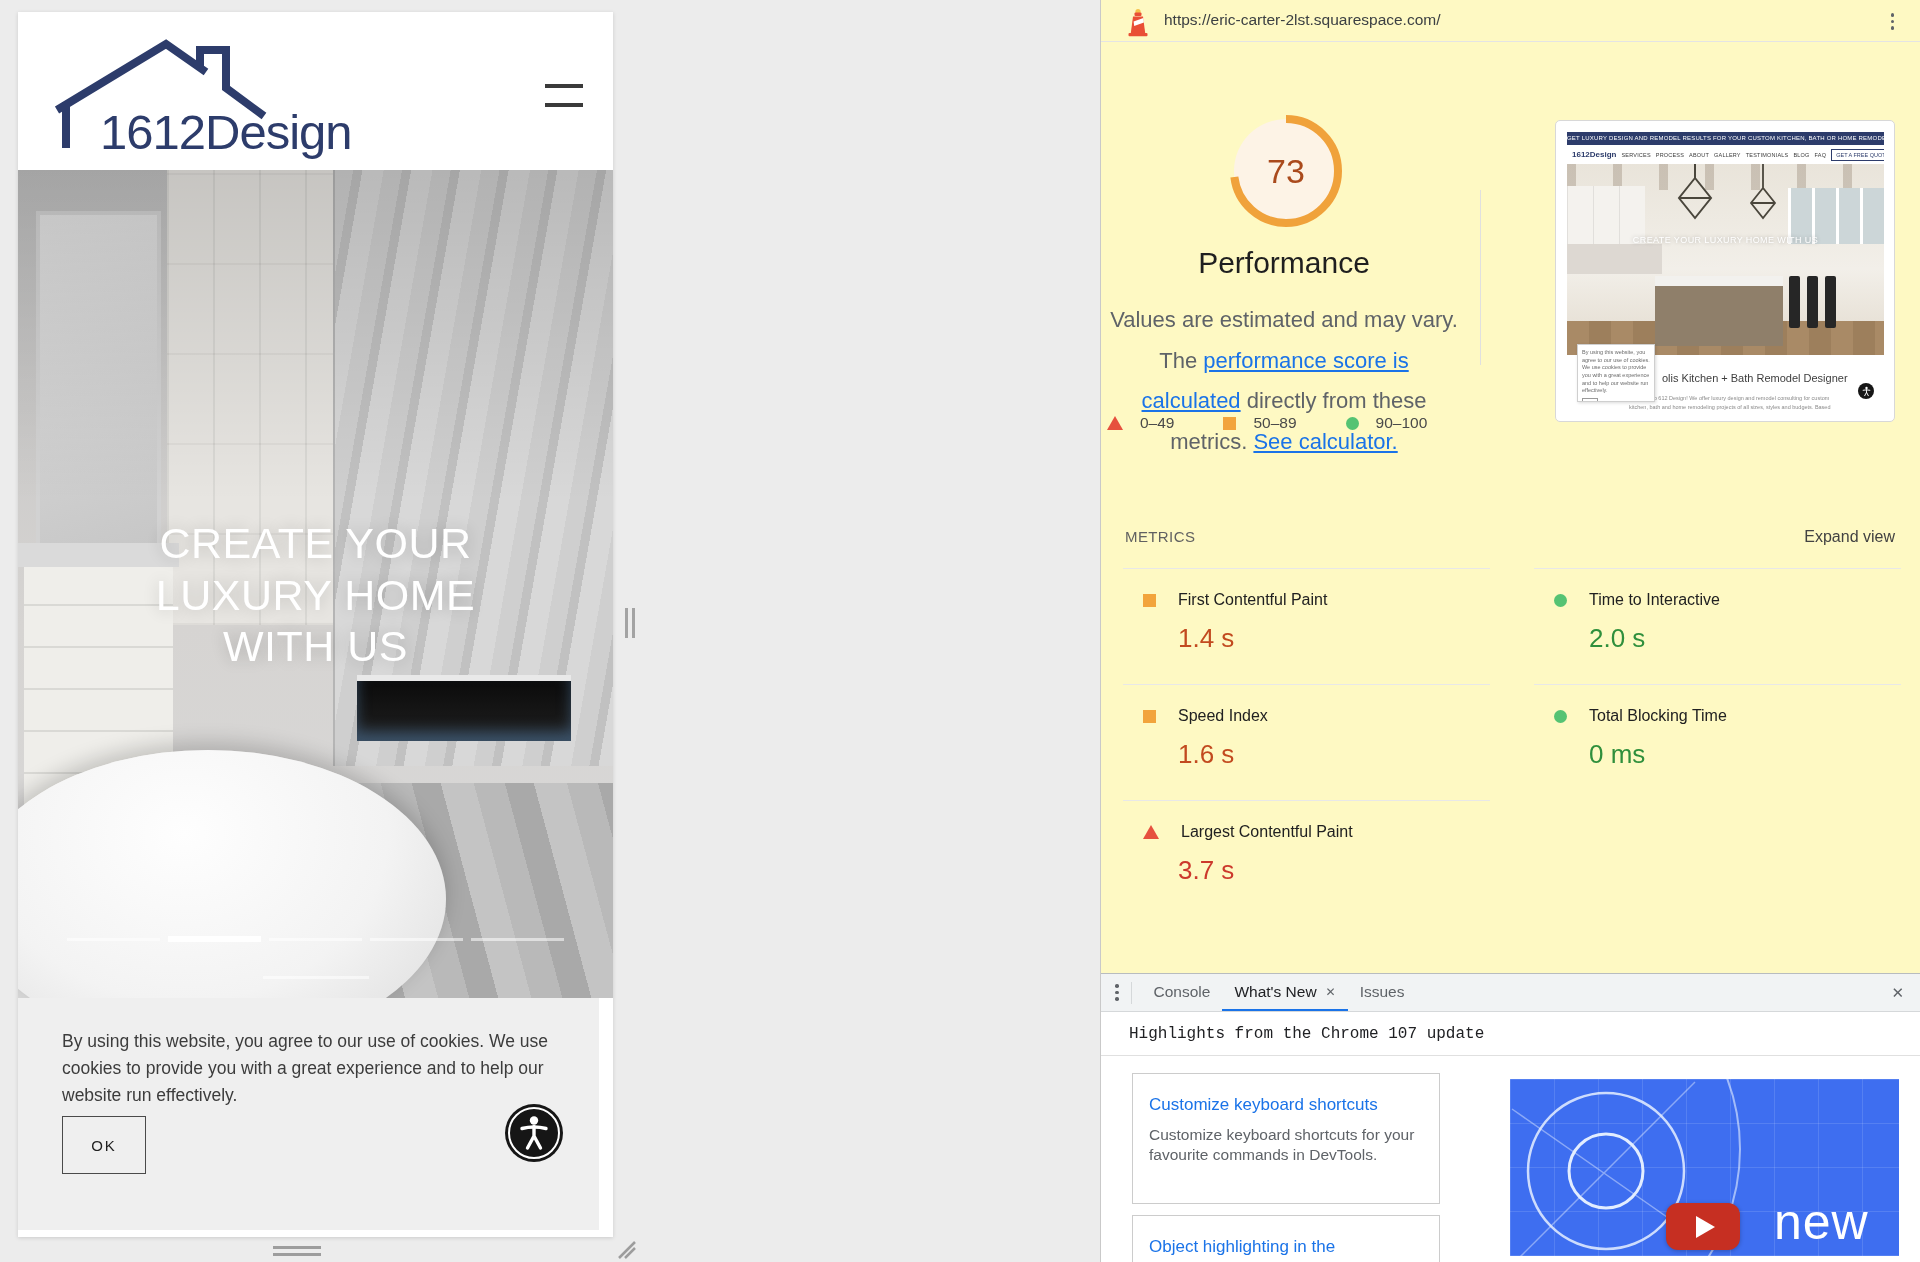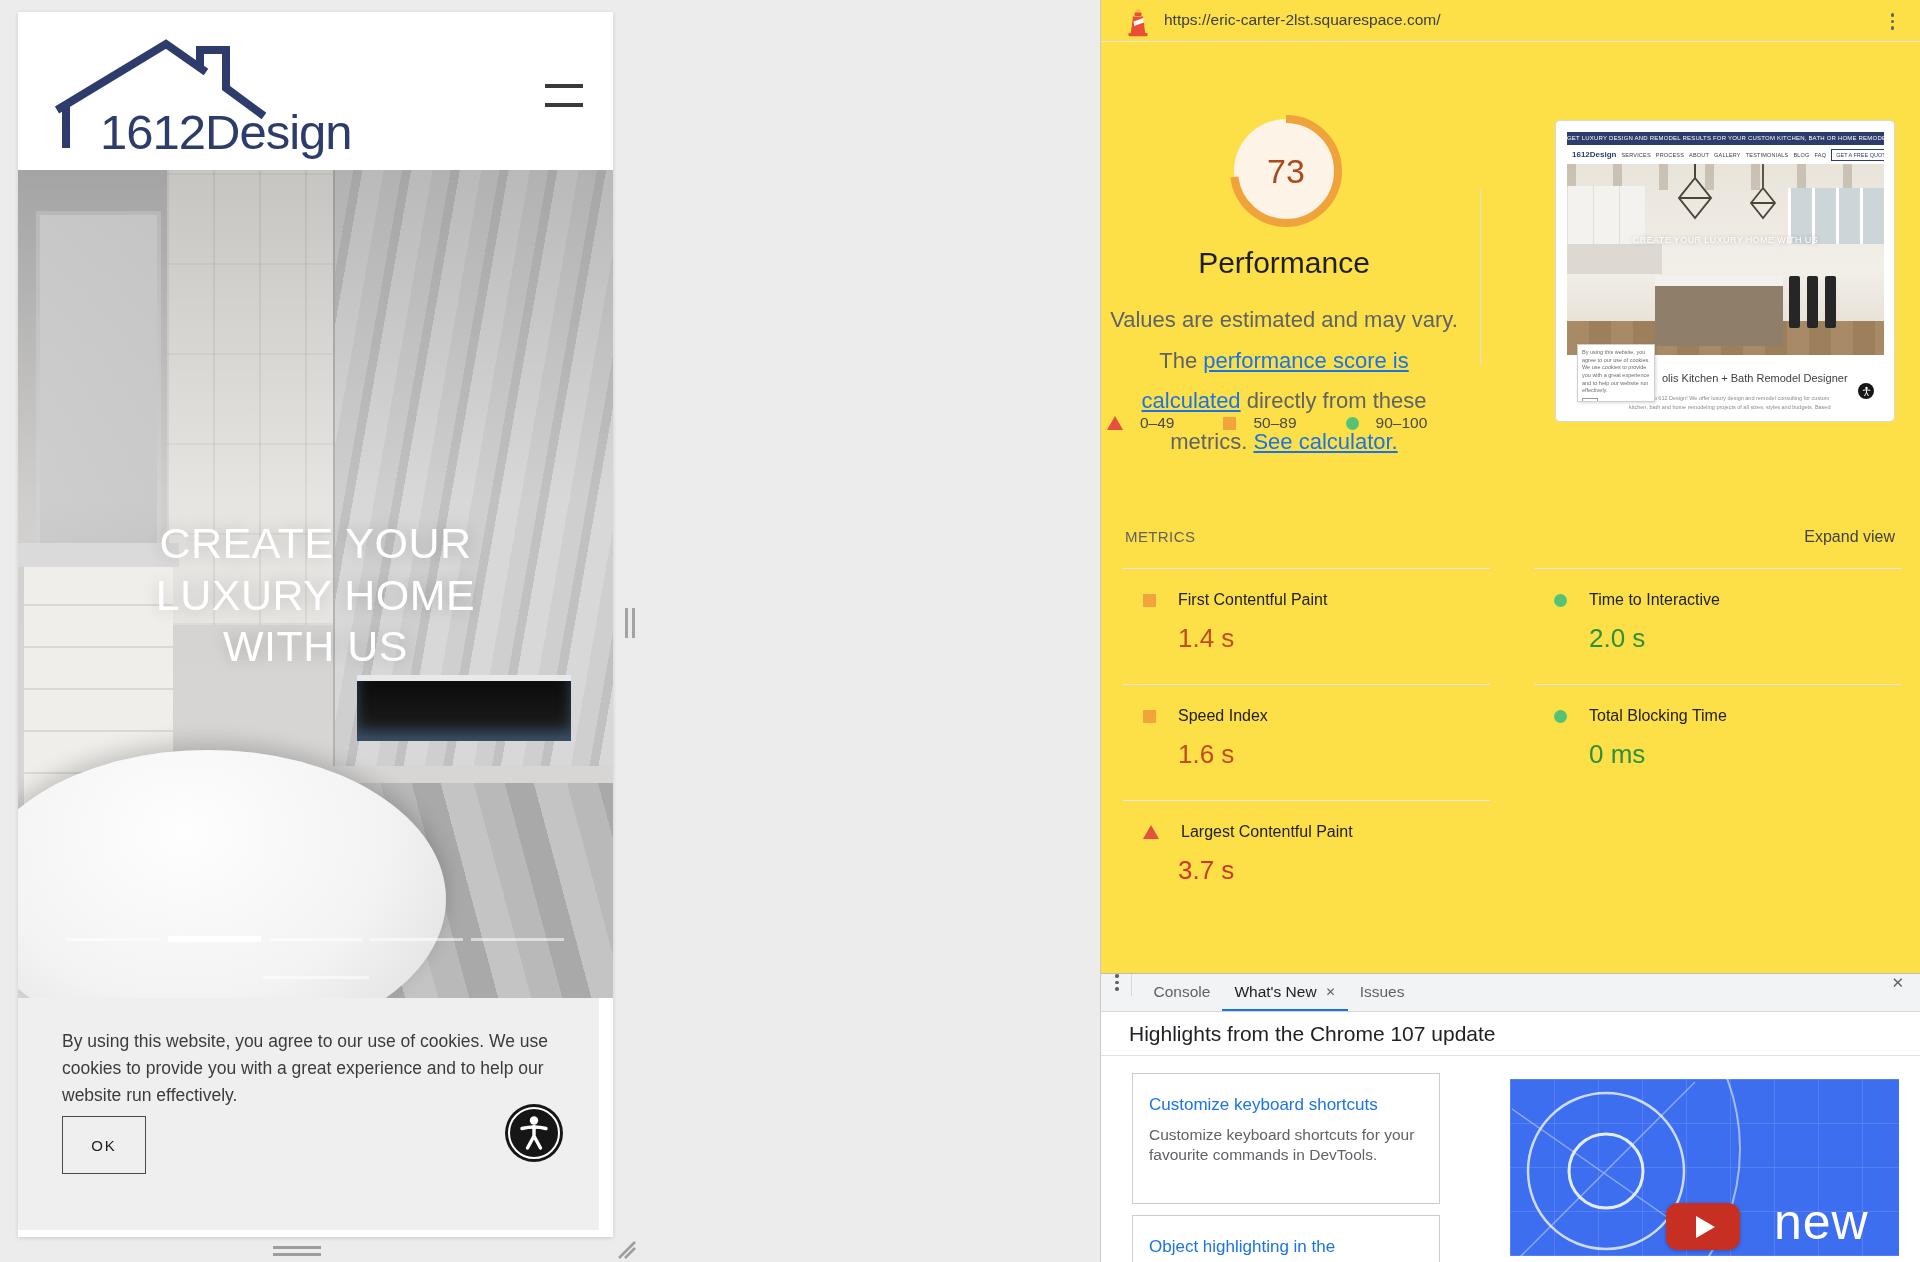--- a/index.html
+++ b/index.html
@@ -60,21 +60,21 @@
   .access svg { position:absolute; left:13px; top:11px; }
 
   
   .handle-v { position:absolute; left:625px; top:608px; display:flex; gap:4px; }
   .handle-v i { display:block; width:3px; height:30px; background:#a3a3a3; }
   .handle-h { position:absolute; left:273px; top:1246px; }
   .handle-h i { display:block; width:48px; height:3px; background:#9d9d9d; margin-bottom:4px; }
   .handle-c { position:absolute; left:615px; top:1238px; }
 
   
-  .devtools { position:absolute; left:1100px; top:0; width:820px; height:1262px; background:#fde047; border-left:1px solid #c9c9c9; }
+  .devtools { position:absolute; left:1100px; top:0; width:820px; height:1262px; background:#fef9c3; border-left:1px solid #c9c9c9; }
   .urlbar { position:absolute; left:0; top:0; width:100%; height:42px; border-bottom:1px solid #e4e4e4; }
   .lh-icon { position:absolute; left:24px; top:7px; }
   .url-text { position:absolute; left:63px; top:11px; font-size:15.5px; color:#3c4043; }
   .kebab { display:flex; flex-direction:column; gap:3px; background:none; border:none; cursor:pointer; }
   .kebab i { width:3.5px; height:3.5px; border-radius:50%; background:#5f6368; }
   .urlbar .kebab { position:absolute; right:26px; top:13px; }
 
   
   .gauge { position:absolute; left:127px; top:113px; width:116px; height:116px; }
   .gauge-score { position:absolute; inset:0; display:flex; align-items:center; justify-content:center;
@@ -153,29 +153,29 @@
 
   .trace-buttons { position:absolute; left:22px; top:945px; display:flex; gap:22px; }
   .trace-btn { display:flex; align-items:center; justify-content:center; gap:10px; height:46px; padding:0 20px;
                background:#fff; border:1px solid #cfcfcf; border-radius:4px; font-family:inherit;
                font-size:15.5px; color:#1a73e8; cursor:pointer; }
   .treemap-glyph { display:inline-block; width:19px; height:13px; border:2px solid #3c4043; }
 
   
   .drawer { position:absolute; left:0; top:973px; width:100%; height:289px; background:#fff; border-top:1px solid #b8bcbf; }
   .tabbar { position:absolute; left:0; top:0; width:100%; height:38px; background:#f1f3f4;
-            border-bottom:1px solid #d5d8da; display:flex; align-items:flex-start; padding-left:14px; }
+            border-bottom:1px solid #d5d8da; display:flex; align-items:center; padding-left:14px; }
   .tabbar .sep { width:1px; height:22px; background:#d5d8da; margin:0 10px 0 12px; }
   .tab { height:100%; display:flex; align-items:center; padding:0 12px; font-size:15.5px; color:#5f6368;
          border-bottom:2px solid transparent; cursor:pointer; }
   .tab.active { color:#202124; border-bottom-color:#1a73e8; }
   .tab .x { margin-left:9px; font-size:12px; color:#5f6368; cursor:pointer; }
   .drawer-close { margin-left:auto; margin-right:16px; background:none; border:none; font-size:15px; color:#5f6368; cursor:pointer; }
   .highlights { position:absolute; left:0; top:38px; width:100%; height:44px; border-bottom:1px solid #e0e0e0;
-                display:flex; align-items:center; padding-left:28px; font-size:21px; color:#202124; background:#fff; }
+                display:flex; align-items:center; padding-left:28px; font-size:16px; color:#202124; background:#fff;font-family:Liberation Mono, monospace; }
   .wn-card { position:absolute; width:308px; background:#fff; border:1px solid #ccc; padding:12px 16px; }
   .wn-card .title { font-size:17px; line-height:2.2; color:#1a73e8; cursor:pointer; display:block; width:230px; }
   .wn-card .body  { font-size:15.5px; line-height:1.28; color:#5f6368; margin-top:2px; }
   .card-1 { left:31px; top:99px; height:131px; }
   .card-2 { left:31px; top:241px; height:48px; overflow:hidden; }
   .wn-video { position:absolute; left:409px; top:105px; width:389px; height:177px; background:#3e6ef0;
               overflow:hidden; cursor:pointer; border:none; padding:0; }
   .wn-video .grid { position:absolute; inset:0;
       background-image:linear-gradient(rgba(255,255,255,.12) 1px, transparent 1px),
                        linear-gradient(90deg, rgba(255,255,255,.12) 1px, transparent 1px);

